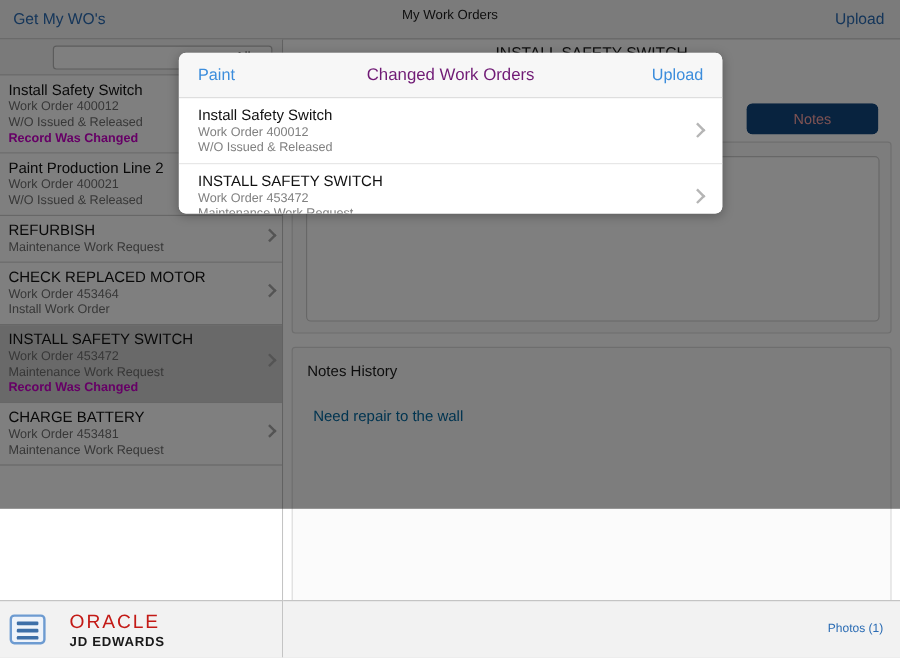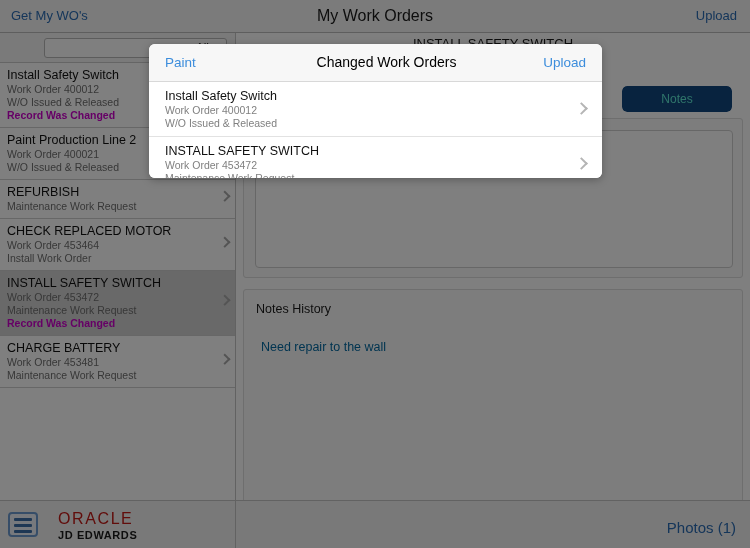--- a/index.html
+++ b/index.html
@@ -6,21 +6,21 @@
   * { box-sizing: border-box; margin: 0; padding: 0; }
   html, body {
     width: 750px; height: 548px;
     font-family: "Liberation Sans", sans-serif;
     background: #ffffff;
     overflow: hidden;
   }
 
   #app {
     position: relative;
-    width: 750px; height: 548px;
+    width: 750px; height: 424px;
     background: #ffffff;
   }
 
   
   .page-layer {
     position: absolute;
     inset: 0;
     background: #ffffff;
   }
 
@@ -32,21 +32,21 @@
     background: #f7f7f7;
     border-bottom: 1px solid #bdbdbd;
   }
   .nav-left {
     position: absolute; left: 11px; top: 8px;
     font-size: 13px; color: #2b6cb4;
   }
   .nav-title {
     position: absolute; left: 0; top: 7px;
     width: 750px; text-align: center;
-    font-size: 16px; color: #1a1a1a;
+    font-size: 11px; color: #1a1a1a;
   }
   .nav-right {
     position: absolute; right: 13px; top: 8px;
     font-size: 13px; color: #2b6cb4;
   }
 
   
   .sidebar {
     position: absolute;
     left: 0; top: 33px;
@@ -182,21 +182,21 @@
     display: flex;
     border-radius: 5px;
     overflow: hidden;
   }
   .seg-btn {
     min-width: 110px;
     padding: 0 14px;
     display: flex; align-items: center; justify-content: center;
     font-size: 12px;
     background: #10467f;
-    color: #5eead4;
+    color: #fca5a5;
     border-radius: 5px;
   }
   .notes-card {
     position: absolute;
     left: 7px; top: 85px;
     width: 500px; height: 160px;
     background: #fbfbfb;
     border: 1px solid #dcdcdc;
     border-radius: 3px;
   }
@@ -234,21 +234,21 @@
   .detail-footer {
     position: absolute;
     left: 236px; top: 500px;
     width: 514px; height: 48px;
     background: #f2f2f2;
     border-top: 1px solid #c4c4c4;
   }
   .photos-link {
     position: absolute;
     right: 14px; top: 18px;
-    font-size: 15px;
+    font-size: 10px;
     color: #2b6cb4;
   }
 
   
   .dim {
     position: absolute;
     inset: 0;
     background: rgba(0,0,0,0.50);
   }
 
@@ -269,23 +269,23 @@
     border-bottom: 1px solid #d8d8d8;
   }
   .modal-close {
     position: absolute;
     left: 16px; top: 11px;
     font-size: 13.5px;
     color: #3c8ddc;
   }
   .modal-title {
     position: absolute;
-    left: 11px; top: 10px;
+    left: 0; top: 10px;
     width: 453px; text-align: center;
-    font-size: 14px; color: #000000;
+    font-size: 14px; color: #701a75;
   }
   .modal-upload {
     position: absolute;
     right: 16px; top: 11px;
     font-size: 13.5px;
     color: #3c8ddc;
   }
   .modal-list { position: relative; }
   .m-row {
     position: relative;

